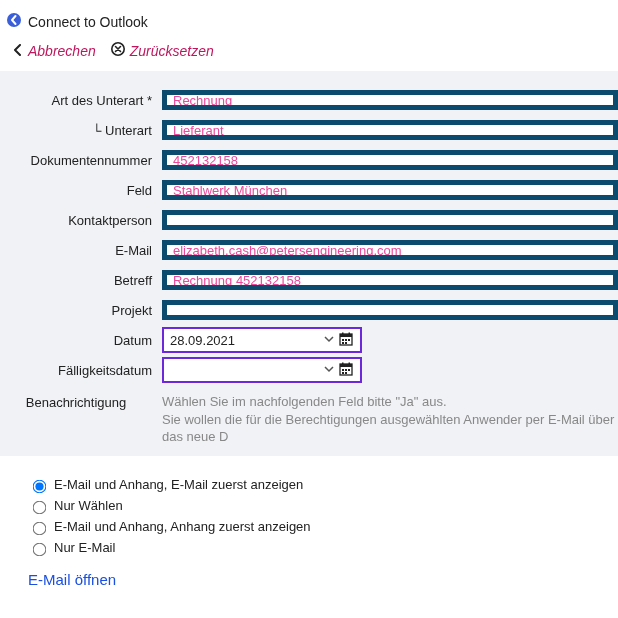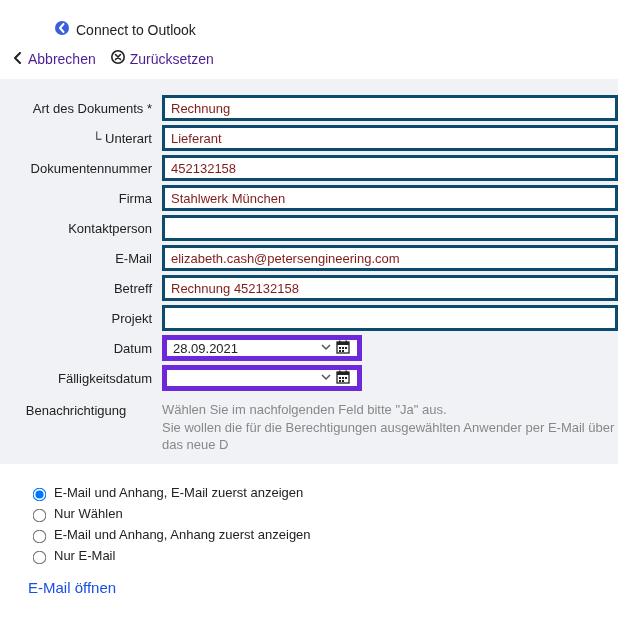--- a/index.html
+++ b/index.html
@@ -8,38 +8,38 @@
     font-family: Arial, Helvetica, sans-serif;
     font-size: 13px;
     color: #222;
     background: #fff;
     width: 618px;
     height: 618px;
     overflow: hidden;
   }
   .window-title {
     display: flex; align-items: center;
-    padding: 20px 6px 4px 6px;
+    padding: 12px 6px 4px 6px;
     font-size: 14px;
-    margin-left: 48px;
   }
   .window-title svg { margin-right: 6px; }
   .window-title-text { font-weight: normal; }
   .toolbar {
     display: flex; align-items: center;
     padding: 6px 12px 10px 12px;
     gap: 14px;
     border-bottom: 1px solid #fff;
   }
   .tb-btn {
     display: flex; align-items: center;
     font-size: 14px;
-    color: #4c1d95;
+    color: #be185d;
     cursor: pointer;
     gap: 4px;
+    font-style: italic;
   }
   .form-area {
     background: #f0f2f5;
     padding: 12px 0 10px 0;
   }
   .row {
     display: flex;
     align-items: center;
     margin: 4px 0;
     min-height: 26px;
@@ -47,41 +47,41 @@
   .row .label {
     flex: 0 0 162px;
     text-align: right;
     padding-right: 10px;
     color: #222;
     font-size: 13px;
   }
   .row .field { flex: 1; }
   .field input[type=text] {
     width: 100%;
-    height: 26px;
-    border: 3px solid #0c4a6e;
+    height: 20px;
+    border: 5px solid #0c4a6e;
     background: #fff;
     padding: 0 6px;
     font-size: 13px;
-    color: #7f1d1d;
+    color: #ec4899;
   }
   .field .static {
     color: #777;
     padding-left: 6px;
   }
   .field .focused {
     border: 1px solid #0b62d6;
     outline: none;
   }
   .date-wrap {
     display: flex;
     align-items: center;
     width: 200px;
     height: 26px;
-    border: 5px solid #6d28d9;
+    border: 2px solid #6d28d9;
     background: #fff;
     padding: 0 6px;
   }
   .date-wrap .dval { flex: 1; font-size: 13px; }
   .date-wrap svg { margin-left: 4px; }
   .note-row {
     display: flex;
     padding-top: 6px;
   }
   .note-row .label {
@@ -147,36 +147,36 @@
       </svg>
     </span>
     <span>Zurücksetzen</span>
   </div>
 </div>
 
 <div class="form-area">
 
 
   <div class="row">
-    <div class="label">Art des Dokuments *</div>
+    <div class="label">Art des Unterart *</div>
     <div class="field"><input type="text" value="Rechnung" style=""></div>
   </div>
 
   <div class="row">
     <div class="label">└ Unterart</div>
     <div class="field"><input type="text" value="Lieferant" style=""></div>
   </div>
 
   <div class="row">
     <div class="label">Dokumentennummer</div>
     <div class="field"><input type="text" value="452132158" style=""></div>
   </div>
 
   <div class="row">
-    <div class="label">Firma</div>
+    <div class="label">Feld</div>
     <div class="field"><input type="text" value="Stahlwerk München" style=""></div>
   </div>
 
   <div class="row">
     <div class="label">Kontaktperson</div>
     <div class="field"><input type="text" class="focused" value="" style=""></div>
   </div>
 
   <div class="row">
     <div class="label">E-Mail</div>

